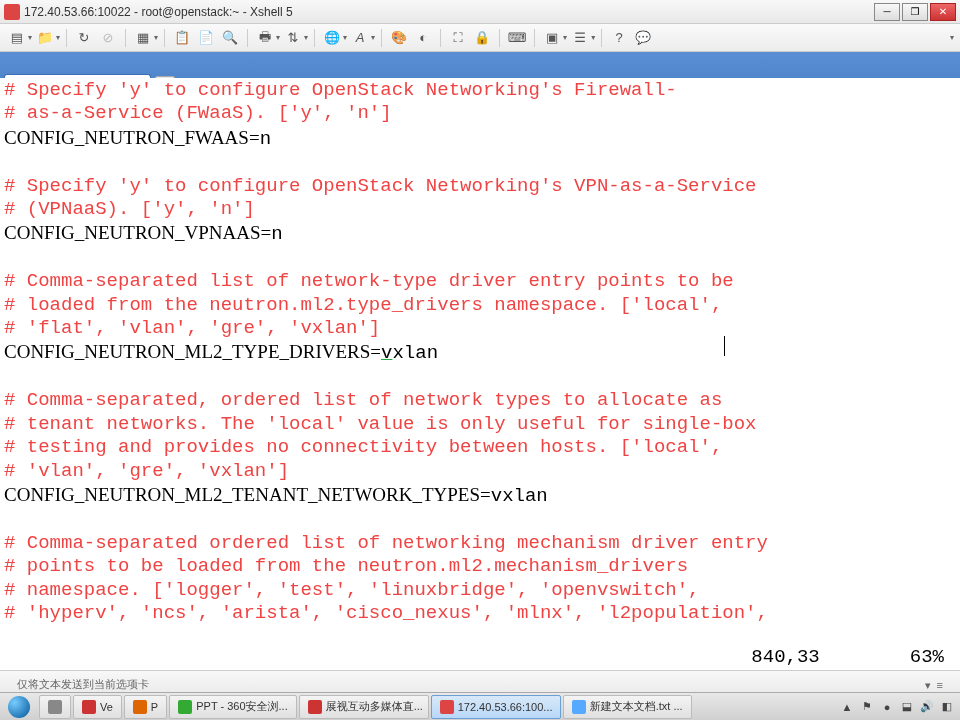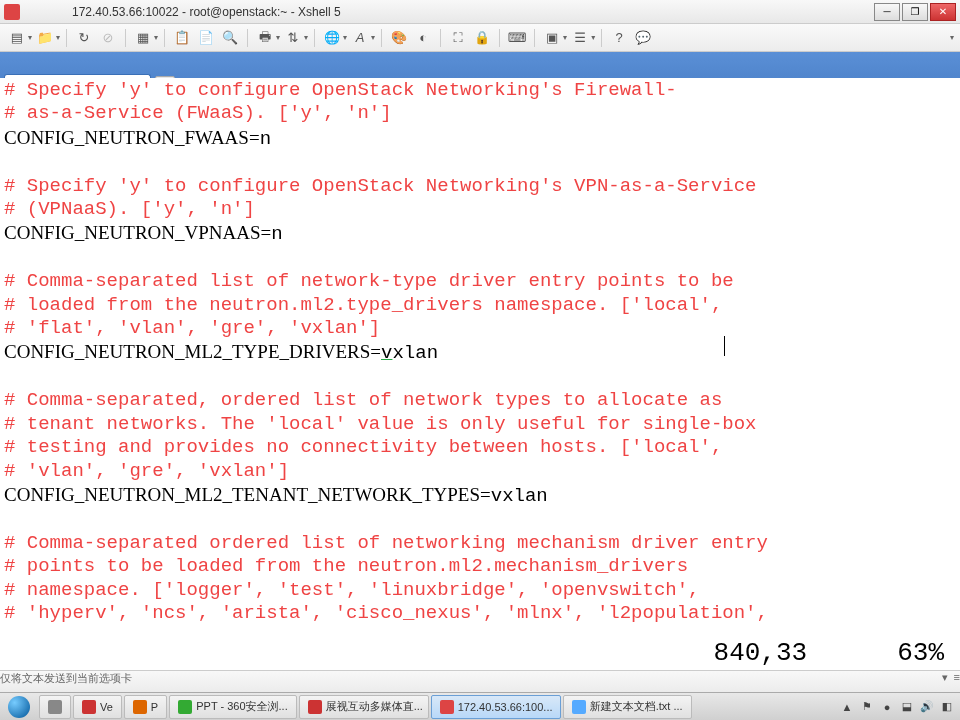--- a/index.html
+++ b/index.html
@@ -1,20 +1,20 @@
 <!DOCTYPE html>
 <html><head>
 <meta charset="utf-8">
 <style>
 * { margin: 0; padding: 0; box-sizing: border-box; }
 body { font-family: "Segoe UI", Tahoma, sans-serif; font-size: 12px; background: #fff; width: 960px; height: 720px; overflow: hidden; position: relative; }
 
 .titlebar { height: 24px; background: linear-gradient(#f8f8f8,#e8e8e8); border-bottom: 1px solid #ccc; display: flex; align-items: center; padding: 0 4px; }
 .titlebar-icon { width: 16px; height: 16px; background: #d44; border-radius: 2px; margin-right: 4px; }
-.titlebar-text { flex: 1; color: #333; font-size: 12px; margin-left: 48px; }
+.titlebar-text { flex: 1; color: #333; font-size: 12px; }
 .win-btns { display: flex; gap: 2px; }
 .win-btn { width: 26px; height: 18px; border: 1px solid #888; background: linear-gradient(#f8f8f8,#ddd); display: flex; align-items: center; justify-content: center; font-size: 10px; cursor: pointer; }
 .win-btn.close { background: linear-gradient(#e66,#c33); color: #fff; border-color: #a22; }
 
 .toolbar { height: 28px; background: linear-gradient(#fafafa,#ececec); border-bottom: 1px solid #ccc; display: flex; align-items: center; padding: 0 6px; gap: 2px; }
 .tb-btn { width: 22px; height: 22px; display: flex; align-items: center; justify-content: center; font-size: 13px; color: #555; cursor: pointer; border-radius: 2px; }
 .tb-sep { width: 1px; height: 18px; background: #ccc; margin: 0 4px; }
 .tb-drop { font-size: 8px; color: #666; margin-left: -2px; }
 
 .tabbar { height: 44px; background: linear-gradient(#5a8fd6,#4a7fc6); display: flex; align-items: flex-end; padding: 0 4px; }
@@ -25,23 +25,23 @@
 .tab-add { width: 20px; height: 18px; background: #e8e8e8; border: 1px solid #aaa; border-radius: 2px; display: flex; align-items: center; justify-content: center; font-size: 12px; color: #666; cursor: pointer; margin-left: 2px; margin-bottom: 2px; }
 .tabbar-right { margin-left: auto; display: flex; align-items: center; gap: 4px; padding-right: 6px; }
 .tabbar-arrow { color: #cde; font-size: 10px; cursor: pointer; }
 
 .terminal { position: absolute; top: 78px; left: 0; right: 0; bottom: 50px; background: #fff; font-family: "Courier New", Consolas, monospace; font-size: 19px; line-height: 23.4px; padding: 1px 4px; white-space: pre; overflow: hidden; color: #000; }
 .comment { color: #ef4444; }
 .key { color: #000; font-family: Liberation Serif, serif; }
 .val { color: #000; }
 .under { text-decoration: underline; text-decoration-color: #2a4; }
 .cursor-mark { position: absolute; left: 724px; top: 258px; width: 1px; height: 20px; background: #000; }
-.pos-info { position: absolute; right: 16px; bottom: 52px; font-family: "Courier New", monospace; font-size: 26px; display: flex; gap: 90px; }
-
-.statusbar { position: absolute; bottom: 28px; left: 0; right: 0; height: 22px; background: linear-gradient(#f8f8f8,#ececec); border-top: 1px solid #ccc; display: flex; align-items: flex-start; padding: 0 0; font-size: 11px; color: #666; }
+.pos-info { position: absolute; right: 16px; bottom: 52px; font-family: "Courier New", monospace; font-size: 19px; display: flex; gap: 90px; }
+
+.statusbar { position: absolute; bottom: 28px; left: 0; right: 0; height: 22px; background: linear-gradient(#f8f8f8,#ececec); border-top: 1px solid #ccc; display: flex; align-items: flex-end; padding: 0 17px; font-size: 11px; color: #666; }
 .statusbar-right { margin-left: auto; display: flex; gap: 6px; }
 
 .taskbar { position: absolute; bottom: 0; left: 0; right: 0; height: 28px; background: linear-gradient(#e8e8e8,#d0d0d0); border-top: 1px solid #aaa; display: flex; align-items: center; }
 .start-btn { width: 38px; height: 28px; display: flex; align-items: center; justify-content: center; cursor: pointer; }
 .start-orb { width: 22px; height: 22px; border-radius: 50%; background: radial-gradient(circle at 30% 30%, #7cf, #059); }
 .task-item { height: 24px; padding: 8px 8px; margin: 16px 1px; background: linear-gradient(#f4f4f4,#e0e0e0); border: 1px solid #bbb; border-radius: 2px; display: flex; align-items: center; font-size: 11px; color: #333; cursor: pointer; max-width: 130px; overflow: hidden; white-space: nowrap; gap: 4px; justify-content: space-between; }
 .task-item.active { background: linear-gradient(#d8e8f8,#b8d8f8); border-color: #6a9fd6; }
 .task-icon { width: 14px; height: 14px; border-radius: 2px; flex-shrink: 0; }
 .tray { margin-left: auto; display: flex; align-items: center; gap: 6px; padding: 0 6px; font-size: 11px; color: #444; }
 .tray-icon { width: 14px; height: 14px; display: flex; align-items: center; justify-content: center; font-size: 11px; cursor: pointer; }

